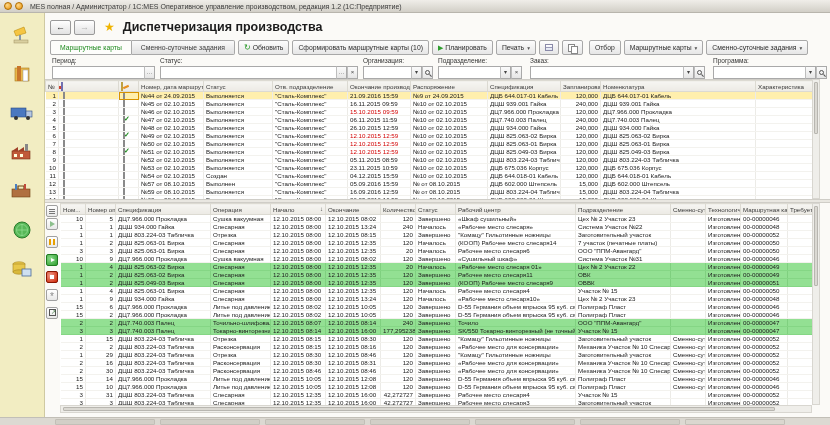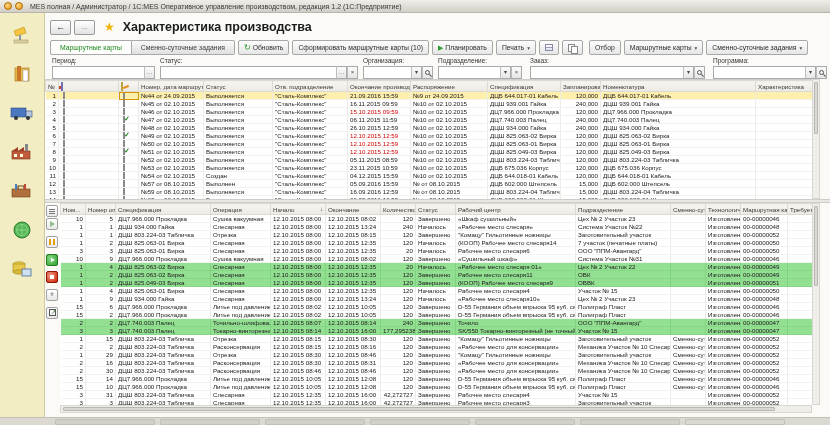--- a/index.html
+++ b/index.html
@@ -176,21 +176,21 @@
         </svg>
       </div>
     </div>
 
   <div class="main">
 
     <div class="navrow">
       <span class="nav-btn">←</span>
       <span class="nav-btn disabled">→</span>
       <span class="star">★</span>
-      <span class="page-title">Характеристика производства</span>
+      <span class="page-title">Диспетчеризация производства</span>
     </div>
 
     <div class="toolbar">
       <span class="tab active">Маршрутные карты</span>
       <span class="tab inactive">Сменно-суточные задания</span>
       <span class="tbtn">
           <span class="ic-refresh">↻</span>
           <span>Обновить</span>
         </span>
       <span class="tbtn">Сформировать маршрутные карты (10)</span>

